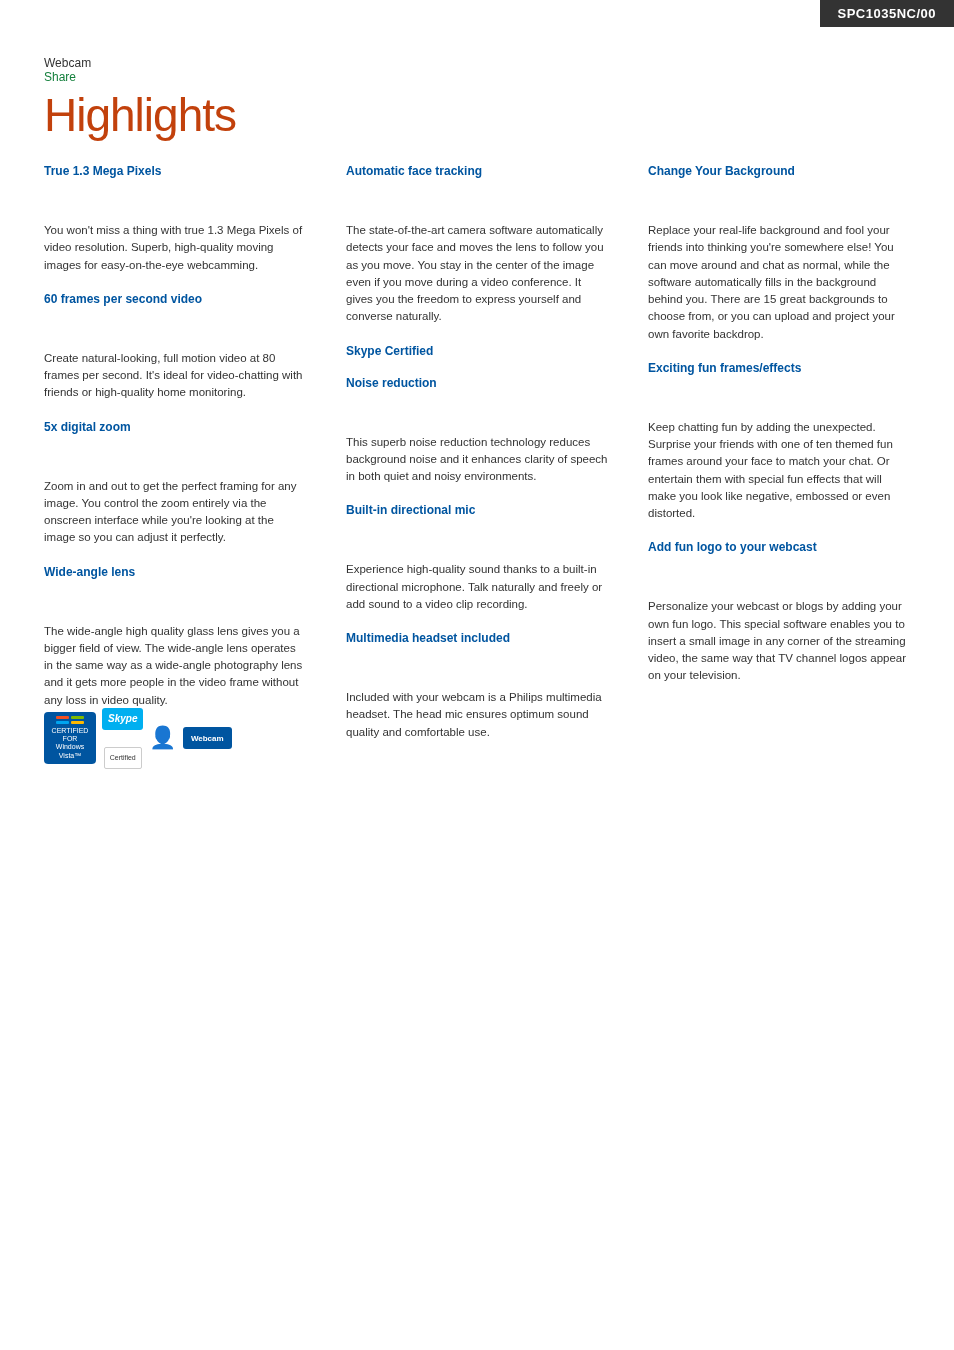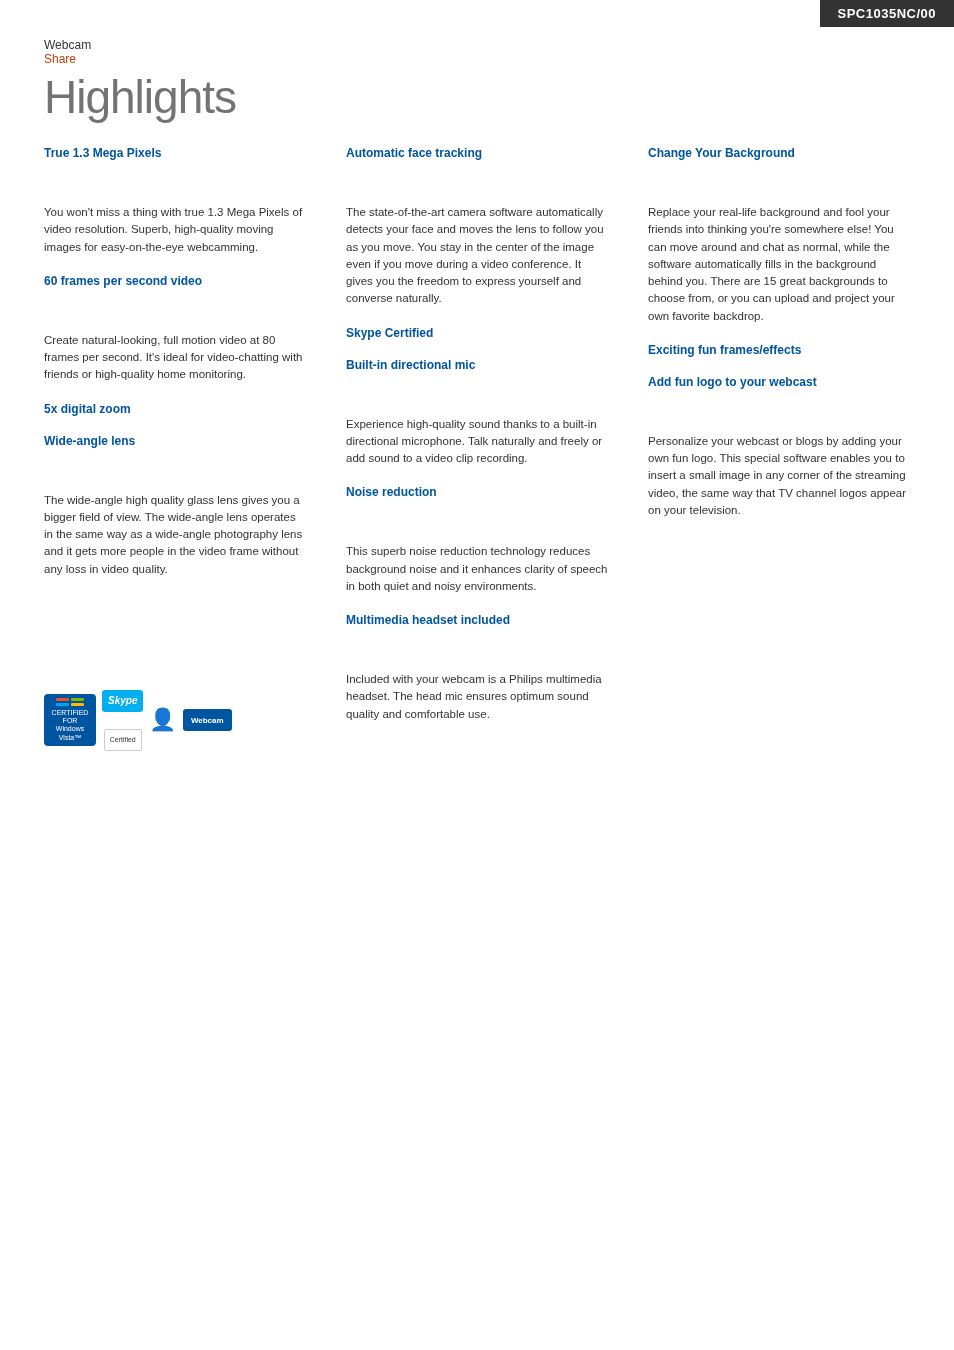--- a/index.html
+++ b/index.html
@@ -5,21 +5,21 @@
     * { margin: 0; padding: 0; box-sizing: border-box; }
     body {
       font-family: Arial, Helvetica, sans-serif;
       font-size: 12px;
       color: #333;
       background: #fff;
       width: 954px;
       min-height: 1350px;
     }
     .page {
-      padding: 30px 44px 40px 44px;
+      padding: 48px 44px 40px 44px;
       position: relative;
     }
     .header-bar {
       position: absolute;
       top: 0;
       right: 0;
       background: #333;
       color: #fff;
       padding: 6px 18px;
       font-size: 13px;
@@ -30,27 +30,27 @@
       margin-top: 8px;
       margin-bottom: 2px;
     }
     .breadcrumb-webcam {
       font-size: 12px;
       color: #333;
       display: block;
     }
     .breadcrumb-share {
       font-size: 12px;
-      color: #c2410c;
+      color: #15803d;
       display: block;
     }
     .page-title {
       font-size: 46px;
       font-weight: 300;
-      color: #737373;
+      color: #c2410c;
       margin-top: 4px;
       margin-bottom: 22px;
       font-family: Arial, Helvetica, sans-serif;
       letter-spacing: -1px;
     }
     .columns {
       display: grid;
       grid-template-columns: 1fr 1fr 1fr;
       gap: 0 40px;
     }
@@ -164,56 +164,58 @@
       <div class="feature-section">
         <div class="feature-title">True 1.3 Mega Pixels</div>
         <div class="feature-text">You won't miss a thing with true 1.3 Mega Pixels of video resolution. Superb, high-quality moving images for easy-on-the-eye webcamming.</div>
       </div>
       <div class="feature-section">
         <div class="feature-title">60 frames per second video</div>
         <div class="feature-text">Create natural-looking, full motion video at 80 frames per second. It's ideal for video-chatting with friends or high-quality home monitoring.</div>
       </div>
       <div class="feature-section">
         <div class="feature-title">5x digital zoom</div>
+        <div class="feature-text">Zoom in and out to get the perfect framing for any image. You control the zoom entirely via the onscreen interface while you're looking at the image so you can adjust it perfectly.</div>
       </div>
       <div class="feature-section">
         <div class="feature-title">Wide-angle lens</div>
         <div class="feature-text">The wide-angle high quality glass lens gives you a bigger field of view. The wide-angle lens operates in the same way as a wide-angle photography lens and it gets more people in the video frame without any loss in video quality.</div>
       </div>
     </div>
 
     <div class="column">
       <div class="feature-section">
         <div class="feature-title">Automatic face tracking</div>
         <div class="feature-text">The state-of-the-art camera software automatically detects your face and moves the lens to follow you as you move. You stay in the center of the image even if you move during a video conference. It gives you the freedom to express yourself and converse naturally.</div>
       </div>
       <div class="feature-section">
         <div class="feature-title">Skype Certified</div>
       </div>
       <div class="feature-section">
+        <div class="feature-title">Noise reduction</div>
+        <div class="feature-text">This superb noise reduction technology reduces background noise and it enhances clarity of speech in both quiet and noisy environments.</div>
+      </div>
+      <div class="feature-section">
         <div class="feature-title">Built-in directional mic</div>
         <div class="feature-text">Experience high-quality sound thanks to a built-in directional microphone. Talk naturally and freely or add sound to a video clip recording.</div>
       </div>
       <div class="feature-section">
-        <div class="feature-title">Noise reduction</div>
-        <div class="feature-text">This superb noise reduction technology reduces background noise and it enhances clarity of speech in both quiet and noisy environments.</div>
-      </div>
-      <div class="feature-section">
         <div class="feature-title">Multimedia headset included</div>
         <div class="feature-text">Included with your webcam is a Philips multimedia headset. The head mic ensures optimum sound quality and comfortable use.</div>
       </div>
     </div>
 
     <div class="column">
       <div class="feature-section">
         <div class="feature-title">Change Your Background</div>
         <div class="feature-text">Replace your real-life background and fool your friends into thinking you're somewhere else! You can move around and chat as normal, while the software automatically fills in the background behind you. There are 15 great backgrounds to choose from, or you can upload and project your own favorite backdrop.</div>
       </div>
       <div class="feature-section">
         <div class="feature-title">Exciting fun frames/effects</div>
+        <div class="feature-text">Keep chatting fun by adding the unexpected. Surprise your friends with one of ten themed fun frames around your face to match your chat. Or entertain them with special fun effects that will make you look like negative, embossed or even distorted.</div>
       </div>
       <div class="feature-section">
         <div class="feature-title">Add fun logo to your webcast</div>
         <div class="feature-text">Personalize your webcast or blogs by adding your own fun logo. This special software enables you to insert a small image in any corner of the streaming video, the same way that TV channel logos appear on your television.</div>
       </div>
     </div>
   </div>
 
   <div class="footer-logos">
 

